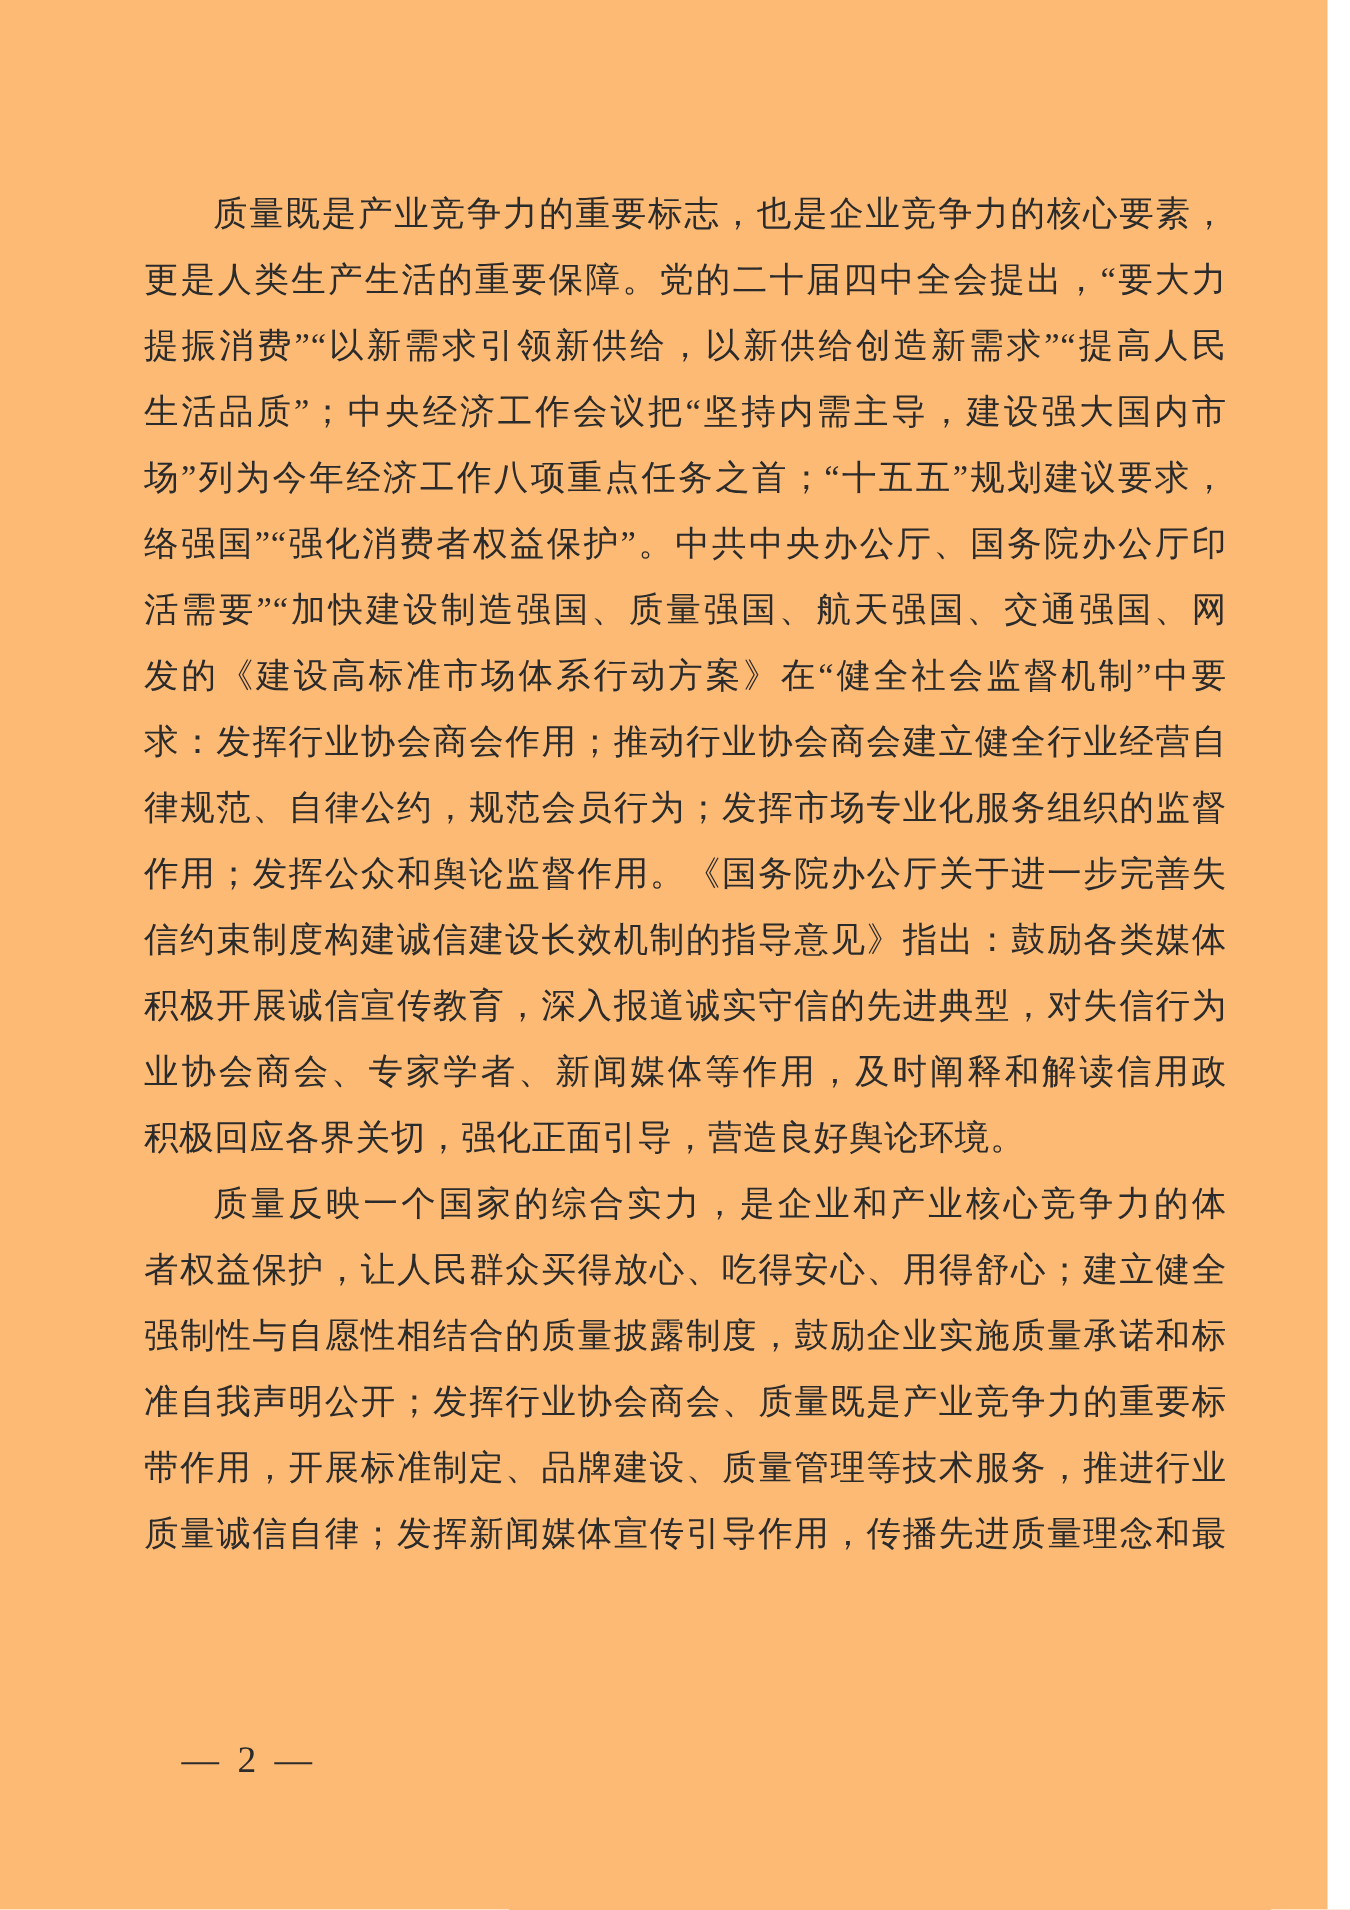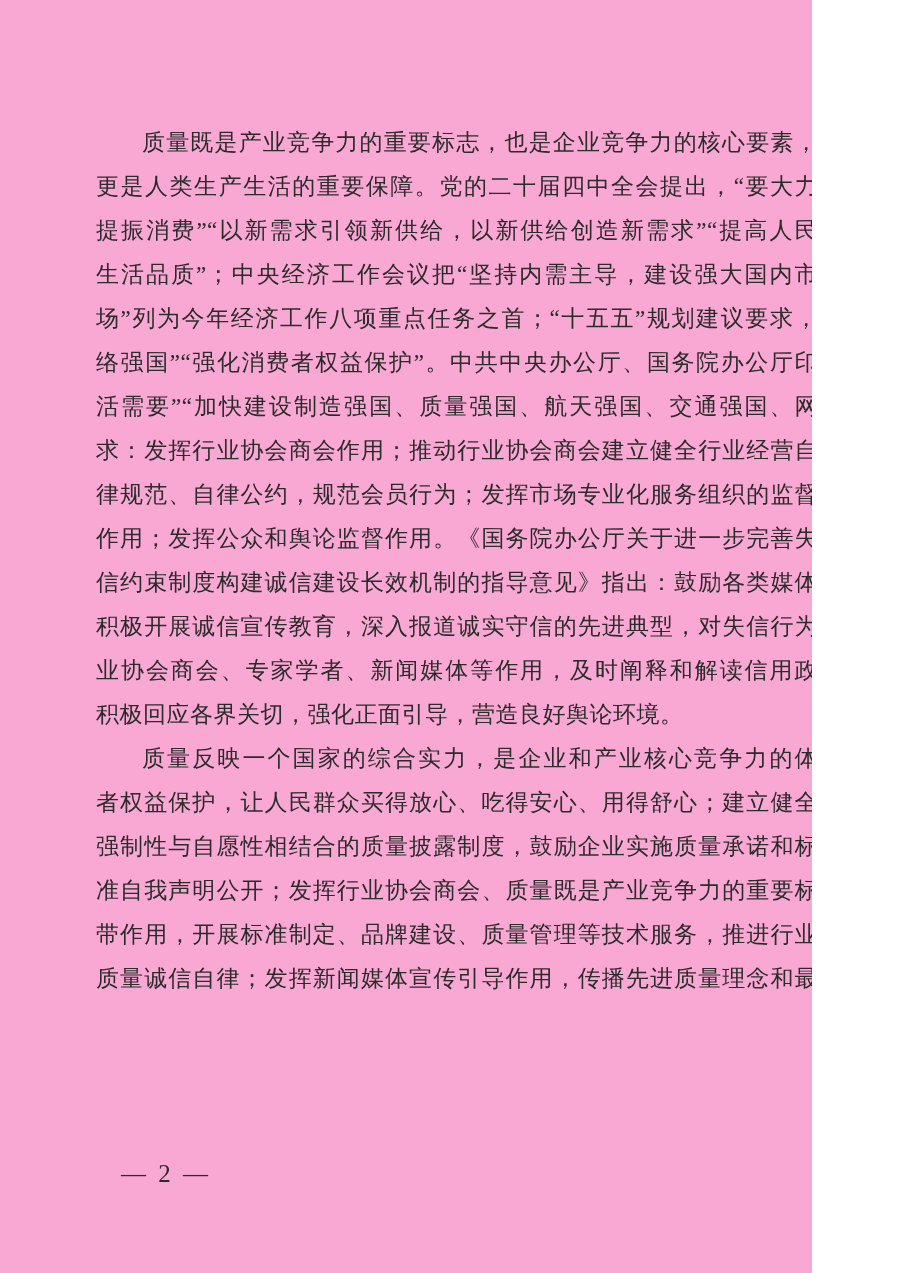--- a/index.html
+++ b/index.html
@@ -2,23 +2,23 @@
 <html><head>
 <meta charset="utf-8">
 <style>
   html, body {
     margin: 0;
     padding: 0;
     background: #ffffff;
   }
   .page {
     position: relative;
-    width: 812px;
+    width: 885px;
     height: 1273px;
-    background: #f9a8d4;
+    background: #fdba74;
     overflow: hidden;
     font-family: "Liberation Serif", "DejaVu Serif", serif;
     color: #2b2b2b;
   }
   .content {
     position: absolute;
     left: 96px;
     top: 121px;
     width: 722px;
   }
@@ -60,20 +60,21 @@
   <div class="content">
 
     <p class="para">
       <span class="line indent">质量既是产业竞争力的重要标志，也是企业竞争力的核心要素，</span>
       <span class="line">更是人类生产生活的重要保障。党的二十届四中全会提出，“要大力</span>
       <span class="line">提振消费”“以新需求引领新供给，以新供给创造新需求”“提高人民</span>
       <span class="line">生活品质”；中央经济工作会议把“坚持内需主导，建设强大国内市</span>
       <span class="line">场”列为今年经济工作八项重点任务之首；“十五五”规划建议要求，</span>
       <span class="line">络强国”“强化消费者权益保护”。中共中央办公厅、国务院办公厅印</span>
       <span class="line">活需要”“加快建设制造强国、质量强国、航天强国、交通强国、网</span>
+      <span class="line">发的《建设高标准市场体系行动方案》在“健全社会监督机制”中要</span>
       <span class="line">求：发挥行业协会商会作用；推动行业协会商会建立健全行业经营自</span>
       <span class="line">律规范、自律公约，规范会员行为；发挥市场专业化服务组织的监督</span>
       <span class="line">作用；发挥公众和舆论监督作用。《国务院办公厅关于进一步完善失</span>
       <span class="line">信约束制度构建诚信建设长效机制的指导意见》指出：鼓励各类媒体</span>
       <span class="line">积极开展诚信宣传教育，深入报道诚实守信的先进典型，对失信行为</span>
       <span class="line">业协会商会、专家学者、新闻媒体等作用，及时阐释和解读信用政策，</span>
       <span class="line para-end">积极回应各界关切，强化正面引导，营造良好舆论环境。</span>
     </p>
 
     <p class="para">

